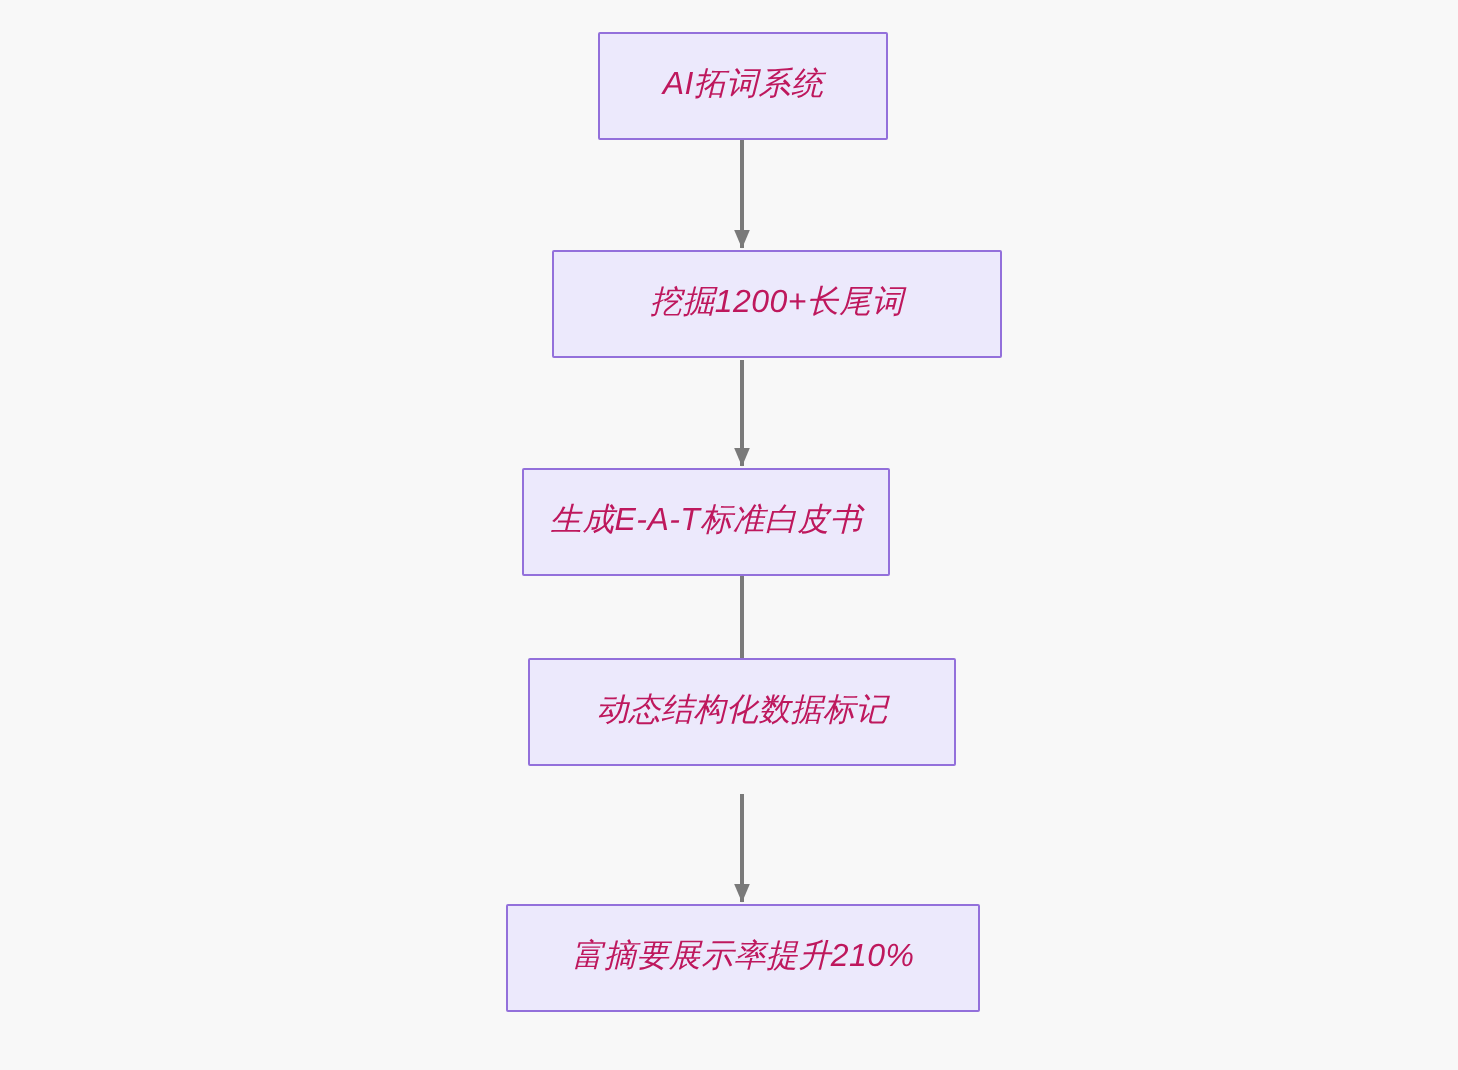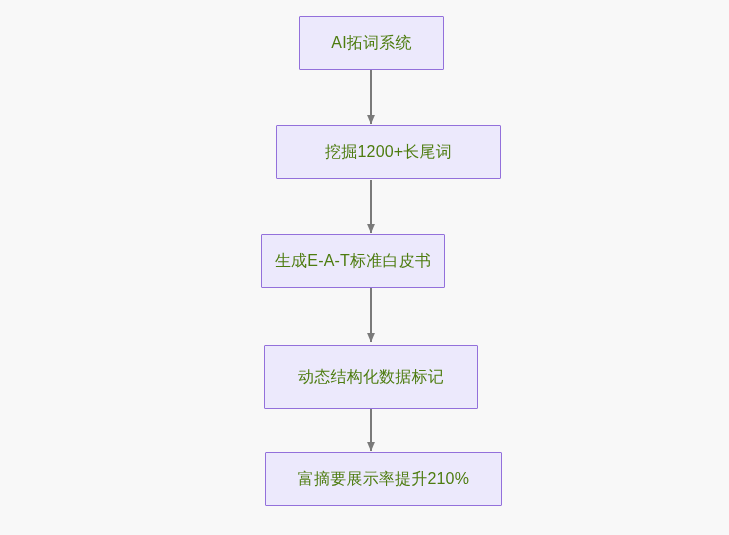--- a/index.html
+++ b/index.html
@@ -28,26 +28,27 @@
   }
   .node {
     position: absolute;
     box-sizing: border-box;
     display: flex;
     align-items: center;
     justify-content: center;
     background: #ece9fc;
     border: 1px solid #9370db;
     border-radius: 1px;
-    color: #4d7c0f;
+    color: #be185d;
     font-size: 16px;
     line-height: 1.2;
     letter-spacing: 0.2px;
     white-space: nowrap;
     text-align: center;
+    font-style: italic;
   }
   .node-label {
     display: block;
   }
 </style>
 </head>
 <body>
 
 <div id="flowchart">
 
@@ -68,21 +69,21 @@
   </div>
 
   <div class="node" style="left:276px; top:125px; width:225px; height:54px;">
     <span class="node-label">挖掘1200+长尾词</span>
   </div>
 
   <div class="node" style="left:261px; top:234px; width:184px; height:54px;">
     <span class="node-label">生成E-A-T标准白皮书</span>
   </div>
 
-  <div class="node" style="left:264px; top:345px; width:214px; height:64px;">
+  <div class="node" style="left:264px; top:329px; width:214px; height:54px;">
     <span class="node-label">动态结构化数据标记</span>
   </div>
 
-  <div class="node" style="left:253px; top:452px; width:237px; height:54px;margin-left:12px;">
+  <div class="node" style="left:253px; top:452px; width:237px; height:54px;">
     <span class="node-label">富摘要展示率提升210%</span>
   </div>
 
 </div>
 
 </body></html>

